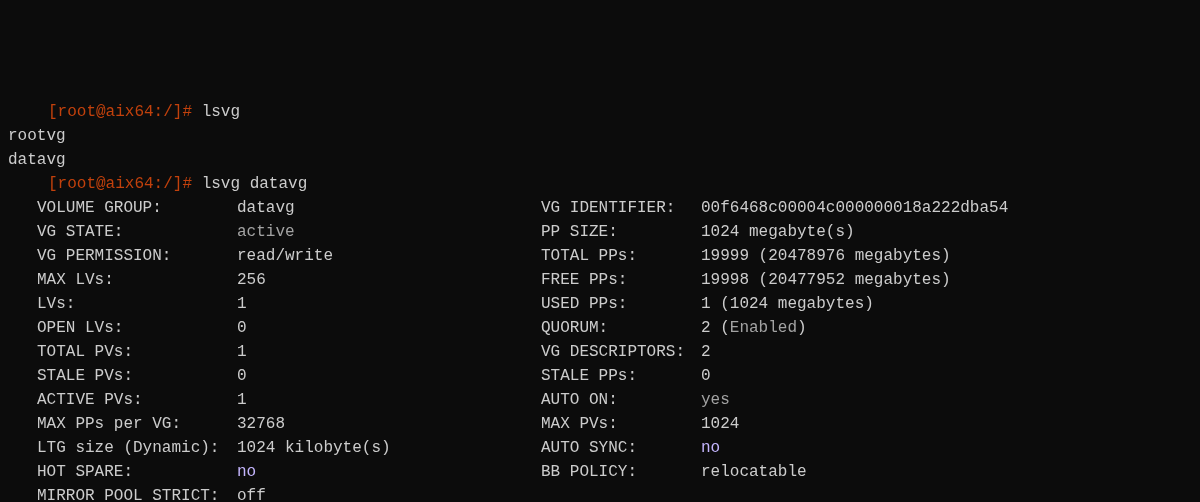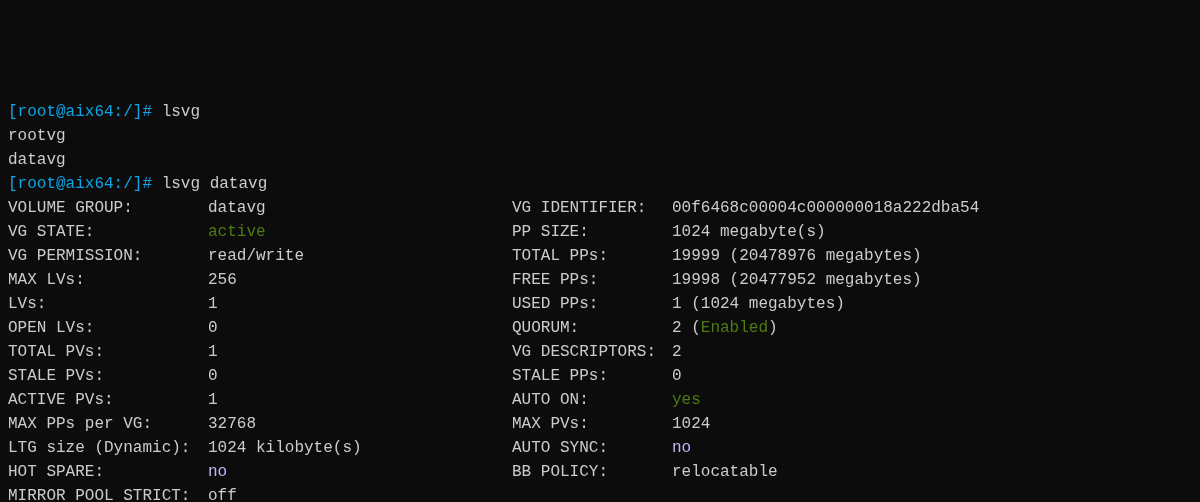--- a/index.html
+++ b/index.html
@@ -6,42 +6,44 @@
       background-color: #0c0c0c;
       color: #cccccc;
       font-family: 'Consolas', 'Courier New', monospace;
       font-size: 16px;
       line-height: 1.5;
       margin: 0;
       padding: 4px 8px;
       white-space: pre;
     }
     .prompt {
-      color: #0ea5e9;
+      color: #c2410c;
+      margin-left: 40px;
     }
     .green {
-      color: #4d7c0f;
+      color: #a3a3a3;
     }
     .red {
       color: #c4b5fd;
     }
     .line {
       display: block;
     }
     .left-col {
       display: inline-block;
       width: 504px;
       vertical-align: top;
     }
     .right-col {
       display: inline-block;
       vertical-align: top;
     }
     .two-col-row {
       display: block;
+      margin-left: 29px;
     }
     .label-left {
       display: inline-block;
       width: 200px;
     }
     .label-right {
       display: inline-block;
       width: 160px;
     }
   </style>

